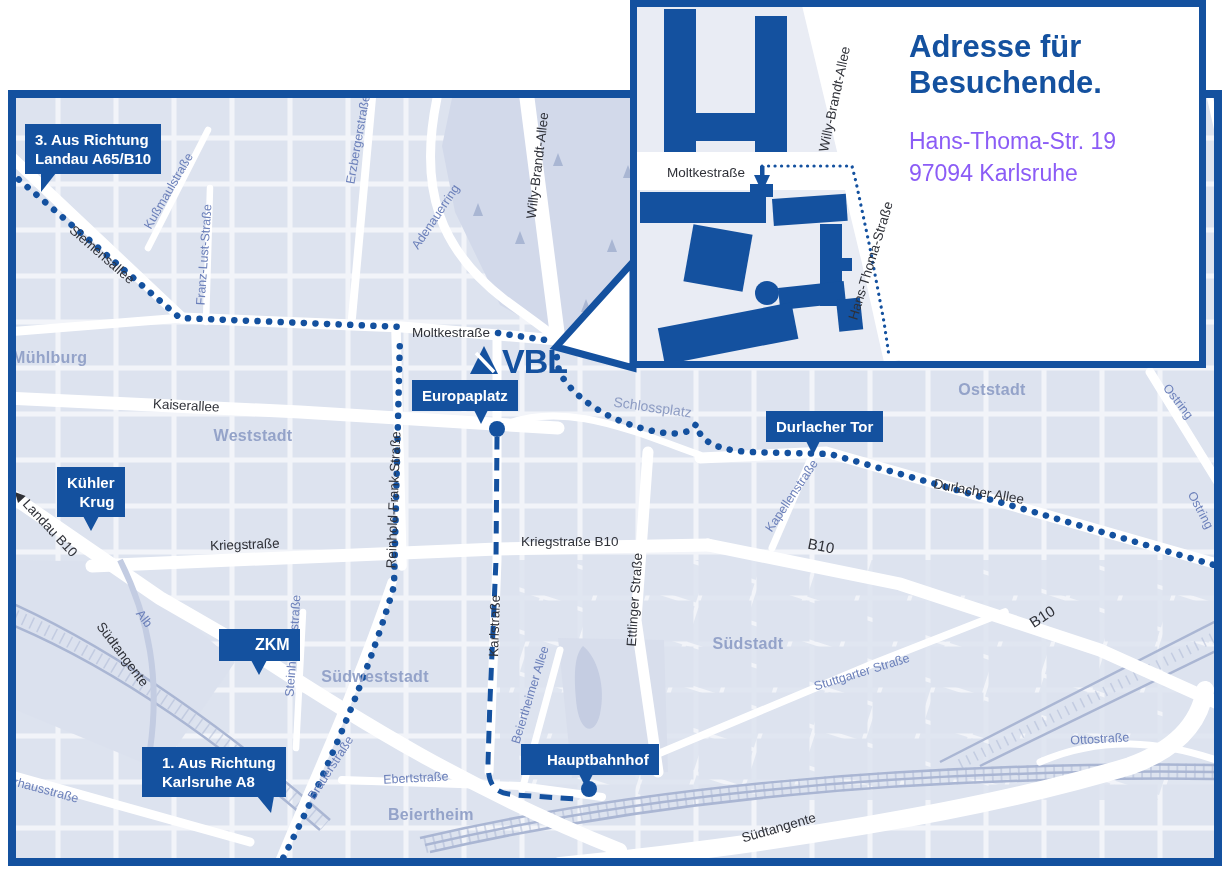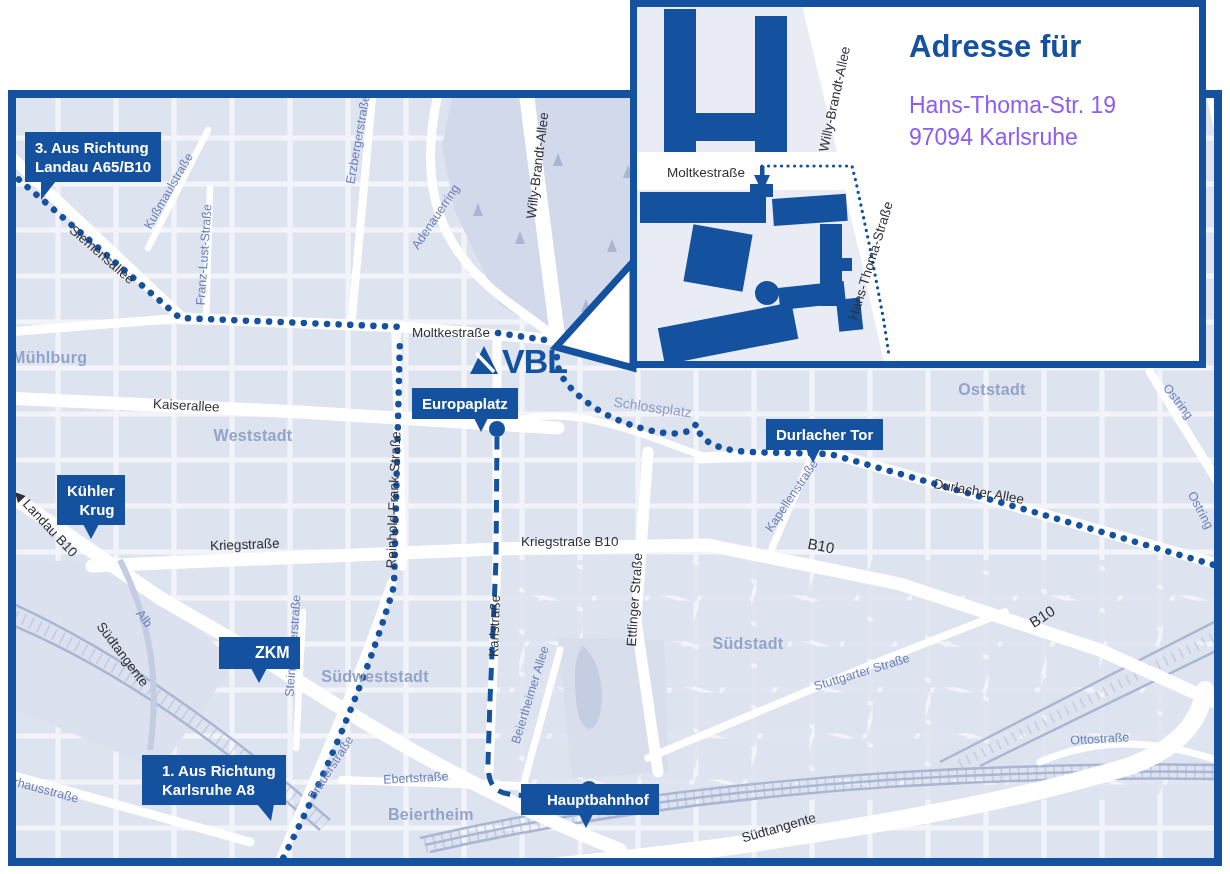--- a/index.html
+++ b/index.html
@@ -16,21 +16,21 @@
   .logo-txt{font-size:34px;font-weight:bold;fill:var(--blue);letter-spacing:-1px;}
 
   .inset{position:absolute;left:630px;top:0;width:576px;height:368px;background:#fff;
          border:7px solid var(--blue);box-sizing:border-box;z-index:5;}
   .inset-map{position:absolute;left:0;top:0;}
   .inset-text{position:absolute;left:272px;top:22px;width:282px;}
   .inset-title{font-size:31px;font-weight:bold;color:var(--blue);line-height:1.16;}
   .inset-addr{font-size:23px;color:#8b5cf6;line-height:1.4;margin-top:24px;}
 
   .callout{position:absolute;background:var(--blue);color:#fff;font-weight:bold;
-           font-size:15px;line-height:1.27;padding:6px 10px;white-space:nowrap;z-index:6;margin-top:8px;}
+           font-size:15px;line-height:1.27;padding:6px 10px;white-space:nowrap;z-index:6;}
   .callout.center{text-align:right;}
   .tail{position:absolute;width:0;height:0;}
   .tail-dl{left:16px;bottom:-18px;border-top:19px solid var(--blue);border-right:15px solid transparent;}
   .tail-dr{right:12px;bottom:-16px;border-top:17px solid var(--blue);border-left:14px solid transparent;border-right:3px solid transparent;}
   .tail-dc{left:50%;margin-left:-8px;bottom:-14px;border-top:15px solid var(--blue);border-left:8px solid transparent;border-right:8px solid transparent;}
   .tail-x{bottom:-13px;border-top:14px solid var(--blue);border-left:7px solid transparent;border-right:7px solid transparent;}
 </style>
 </head>
 <body>
 
@@ -210,20 +210,21 @@
         <rect x="760" y="166" width="4.5" height="10"></rect>
         <polygon points="754,175 770,175 762,192"></polygon>
       </g>
       <text class="st-b" x="667" y="177" font-size="14">Moltkestraße</text>
       <text class="st-b" text-anchor="middle" transform="rotate(-78 839 100)" x="839" y="100">Willy-Brandt-Allee</text>
       <text class="st-b" text-anchor="middle" transform="rotate(-73 875 262)" x="875" y="262">Hans-Thoma-Straße</text>
     </svg>
     <div class="inset-text">
       <div class="inset-title">
         <div>Adresse für</div>
+        <div>Besuchende.</div>
       </div>
       <div class="inset-addr">
         <div>Hans-Thoma-Str. 19</div>
         <div>97094 Karlsruhe</div>
       </div>
     </div>
   </div>
 
   <div class="callout" style="left:25px;top:124px;">
     <div>3. Aus Richtung</div>
@@ -252,18 +253,18 @@
     <div class="tail tail-x" style="left:40px;"></div>
   </div>
 
 
   <div class="callout" style="left:142px;top:747px;padding-left:20px;">
     <div>1. Aus Richtung</div>
     <div>Karlsruhe A8</div>
     <div class="tail tail-dr"></div>
   </div>
 
-  <div class="callout" style="left:521px;top:776px;padding-left:26px;">
+  <div class="callout" style="left:521px;top:744px;padding-left:26px;">
     <div>Hauptbahnhof</div>
     <div class="tail tail-x" style="left:58px;"></div>
   </div>
 
 </div>
 
 </body></html>

